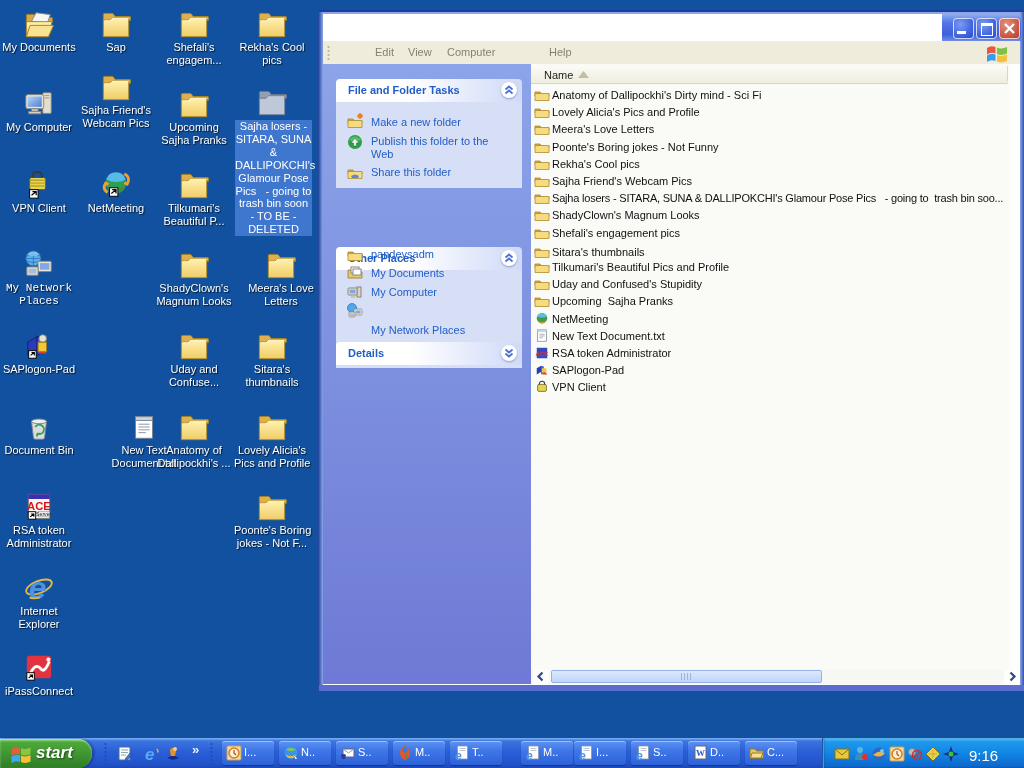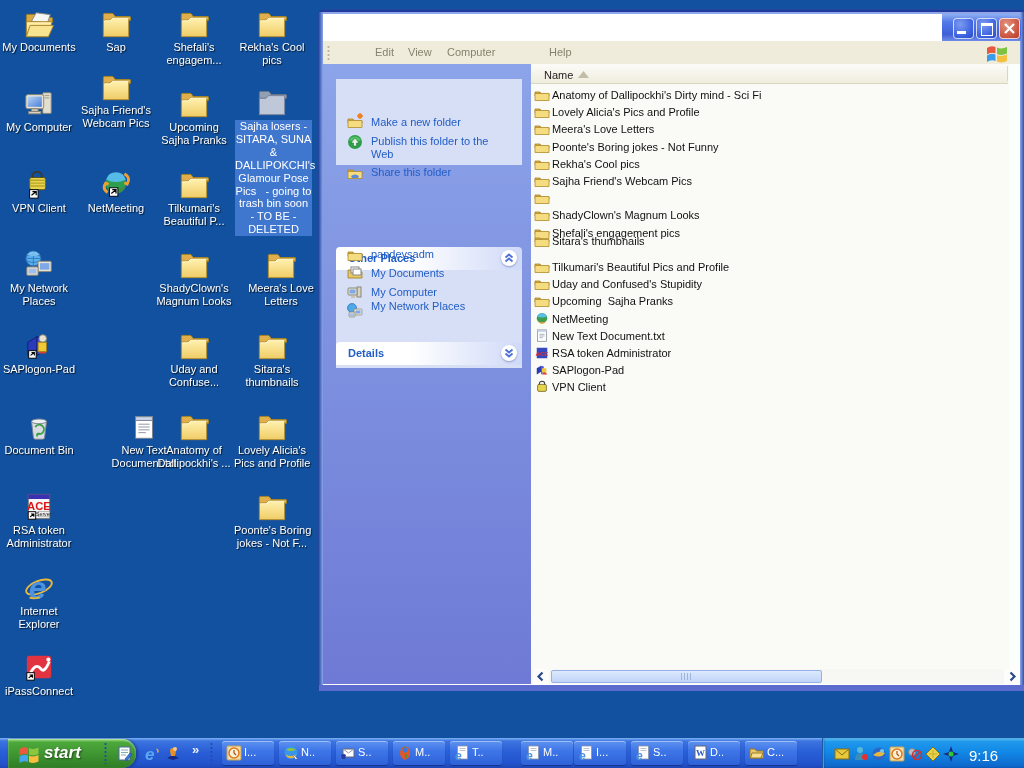--- a/index.html
+++ b/index.html
@@ -36,21 +36,21 @@
   .pitem{position:absolute;font-size:11px;color:#215DC6;}
   .pico{position:absolute;width:16px;height:16px;}
   
   #scrow{left:531px;top:669px;width:489px;height:15px;background:#F7F7F3;}
   .sbtn{position:absolute;top:669px;width:16px;height:15px;background:#FDFDFB;color:#2B4A8C;font-size:11px;font-weight:bold;text-align:center;line-height:15px;border-radius:2px;}
   #thumb{left:551px;top:670px;width:271px;height:13px;background:linear-gradient(180deg,#DCE9FD,#C1D4F9);border:1px solid #96B1E8;border-radius:2px;box-sizing:border-box;}
   #wline{left:323px;top:684px;width:697px;height:2px;background:#fff;}
   #bband{left:319px;top:685px;width:705px;height:6px;background:#5C6CCE;}
   
   #taskbar{left:0;top:738px;width:1024px;height:30px;background:linear-gradient(180deg,#7FB2F4 0%,#3C74E0 10%,#2A5FD7 45%,#2253CC 85%,#1E47B8 100%);}
-  #start{left:8px;top:739px;width:92px;height:29px;background:linear-gradient(180deg,#7FD25F 0%,#4CA83B 12%,#3E9431 55%,#2F7D26 100%);border-radius:0 14px 14px 0;box-shadow:inset 0 1px 2px rgba(255,255,255,.5), 2px 0 3px rgba(0,0,0,.3);padding-left:36px;}
+  #start{left:0;top:739px;width:92px;height:29px;background:linear-gradient(180deg,#7FD25F 0%,#4CA83B 12%,#3E9431 55%,#2F7D26 100%);border-radius:0 14px 14px 0;box-shadow:inset 0 1px 2px rgba(255,255,255,.5), 2px 0 3px rgba(0,0,0,.3);}
   #start .st{position:absolute;left:36px;top:4px;color:#fff;font-size:17px;font-weight:bold;font-style:italic;text-shadow:1px 1px 2px rgba(0,0,0,.5);}
   .tbtn{position:absolute;top:741px;width:52px;height:24px;background:linear-gradient(180deg,#5E92F0,#3E76E8 40%,#2E62D8);border-radius:3px;box-shadow:inset 0 1px 0 rgba(255,255,255,.4),0 1px 1px rgba(0,0,30,.35);}
   .tbtn .tx{position:absolute;left:22px;top:5px;color:#fff;font-size:11px;}
   .tbtn svg{position:absolute;left:4px;top:4px;width:16px;height:16px;}
   #tray{left:822px;top:738px;width:202px;height:30px;background:linear-gradient(180deg,#66C6F4 0%,#1F98EC 12%,#1186E5 50%,#0E64C8 100%);box-shadow:inset 2px 0 2px rgba(0,20,80,.4);}
   #clock{position:absolute;left:969px;top:747px;width:48px;color:#fff;font-size:15px;}
   .tico{position:absolute;top:746px;width:16px;height:16px;}
 </style></head>
 <body>
 
@@ -223,21 +223,21 @@
       <use href="#netm"></use>
     </svg>
     <div class="lbl">NetMeeting</div>
   </div>
 <div class="dico" style="left:156px;top:170px;">
     <svg>
       <use href="#folder"></use>
     </svg>
     <div class="lbl">Tilkumari's<br>Beautiful P...</div>
   </div>
-<div class="dico" style="left:1px;top:250px;">
+<div class="dico" style="left:1px;top:250px;font-family:Liberation Mono, monospace;">
     <svg>
       <use href="#mynet"></use>
     </svg>
     <div class="lbl">My Network<br>Places</div>
   </div>
 <div class="dico" style="left:156px;top:250px;">
     <svg>
       <use href="#folder"></use>
     </svg>
     <div class="lbl">ShadyClown's<br>Magnum Looks</div>
@@ -340,20 +340,26 @@
 </svg>
 <div class="mitem" style="left:343px;margin-top:40px;">File</div>
 <div class="mitem" style="left:375px;">Edit</div>
 <div class="mitem" style="left:408px;">View</div>
 <div class="mitem" style="left:447px;">Computer</div>
 <div class="mitem" style="left:508px;margin-top:47px;">Tools</div>
 <div class="mitem" style="left:549px;">Help</div>
 <div class="abs" id="pane"></div>
 
 <div class="tbox" style="top:79px;">
+    <div class="tbhead">
+      <span class="tt">File and Folder Tasks</span>
+      <div class="chev"><svg viewBox="0 0 16 16" style="width:16px;height:16px">
+          <path d="M4.5 7.5 L8 4.5 L11.5 7.5 M4.5 11.5 L8 8.5 L11.5 11.5" stroke="#4A6FD8" stroke-width="1.8" fill="none"></path>
+        </svg></div>
+    </div>
 <div class="tbbody" style="height:86px;"></div>
   </div>
 <svg class="pico" style="left:347px;top:113px;">
     <use href="#sfolder" x="0" y="1"></use>
     <circle cx="13" cy="3" r="2.5" fill="#F08020"></circle>
     <path d="M13 0 v6 M10 3 h6" stroke="#F08020" stroke-width="1"></path>
   </svg>
 <div class="pitem" style="left:371px;top:116px;">Make a new folder</div>
 <svg class="pico" style="left:347px;top:134px;" viewBox="0 0 16 16">
     <circle cx="8" cy="8" r="7" fill="#2E9E48"></circle>
@@ -393,21 +399,21 @@
     <rect x="4" y="12" width="4" height="2" fill="#C8C4B4"></rect>
   </svg>
 <div class="pitem" style="left:371px;top:286px;">My Computer</div>
 <svg class="pico" style="left:347px;top:303px;" viewBox="0 0 16 16">
     <circle cx="5" cy="5" r="4.5" fill="#4FA8E8" stroke="#2C6CB0" stroke-width=".7"></circle>
     <rect x="7" y="6" width="8" height="6" rx="1" fill="#E8E4D8" stroke="#8A8678" stroke-width=".7"></rect>
     <rect x="8.5" y="7.5" width="5" height="3" fill="#7FA8E8"></rect>
     <rect x="2" y="9" width="6" height="5" rx="1" fill="#DDD9CC" stroke="#8A8678" stroke-width=".7"></rect>
     <rect x="3" y="10.5" width="4" height="2.5" fill="#9FC0EE"></rect>
   </svg>
-<div class="pitem" style="left:371px;top:300px;">My Network Places</div>
+<div class="pitem" style="left:371px;top:324px;">My Network Places</div>
 
 <div class="tbox" style="top:342px;">
     <div class="tbhead">
       <span class="tt">Details</span>
       <div class="chev"><svg viewBox="0 0 16 16" style="width:16px;height:16px">
           <path d="M4.5 4.5 L8 7.5 L11.5 4.5 M4.5 8.5 L8 11.5 L11.5 8.5" stroke="#4A6FD8" stroke-width="1.8" fill="none"></path>
         </svg></div>
     </div>
   </div>
 <div class="abs" id="list"></div>
@@ -453,34 +459,35 @@
 <div class="row" style="top:173px;padding-left:32px;">
     <svg>
       <use href="#sfolder"></use>
     </svg>
     <span class="t">Sajha Friend's Webcam Pics</span>
   </div>
 <div class="row" style="top:190.2px;">
     <svg>
       <use href="#sfolder"></use>
     </svg>
+    <span class="t" style="letter-spacing:-0.2px">Sajha losers - SITARA, SUNA &amp; DALLIPOKCHI's Glamour Pose Pics&nbsp;&nbsp; - going to&nbsp; trash bin soo...</span>
   </div>
 <div class="row" style="top:207.4px;">
     <svg>
       <use href="#sfolder"></use>
     </svg>
     <span class="t">ShadyClown's Magnum Looks</span>
   </div>
 <div class="row" style="top:224.6px;">
     <svg>
       <use href="#sfolder"></use>
     </svg>
     <span class="t">Shefali's engagement pics</span>
   </div>
-<div class="row" style="top:233px;">
+<div class="row" style="top:244px;">
     <svg>
       <use href="#sfolder"></use>
     </svg>
     <span class="t">Sitara's thumbnails</span>
   </div>
 <div class="row" style="top:259px;">
     <svg>
       <use href="#sfolder"></use>
     </svg>
     <span class="t">Tilkumari's Beautiful Pics and Profile</span>

